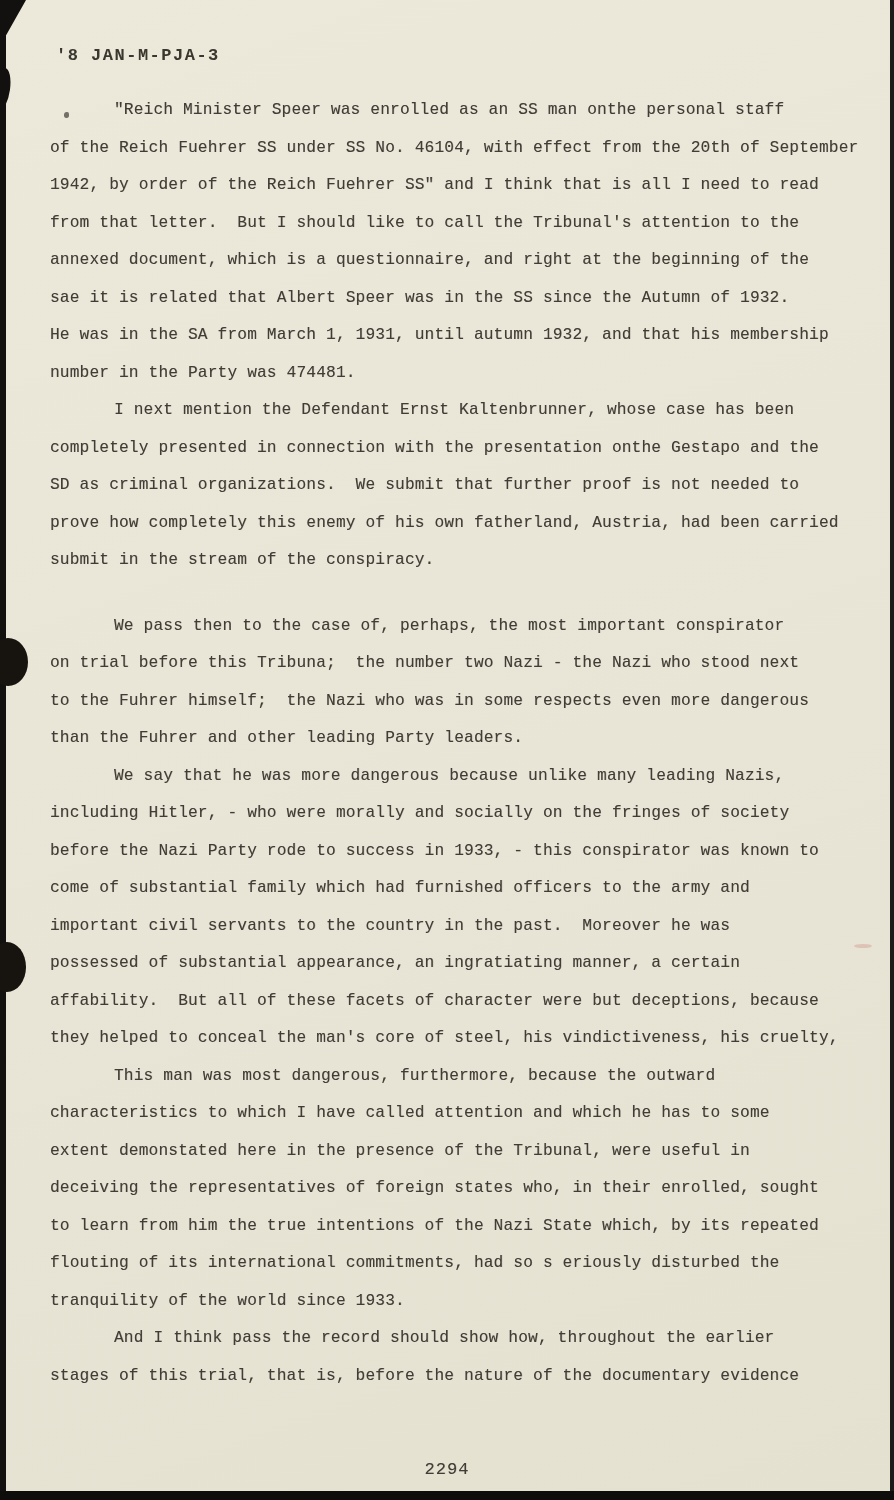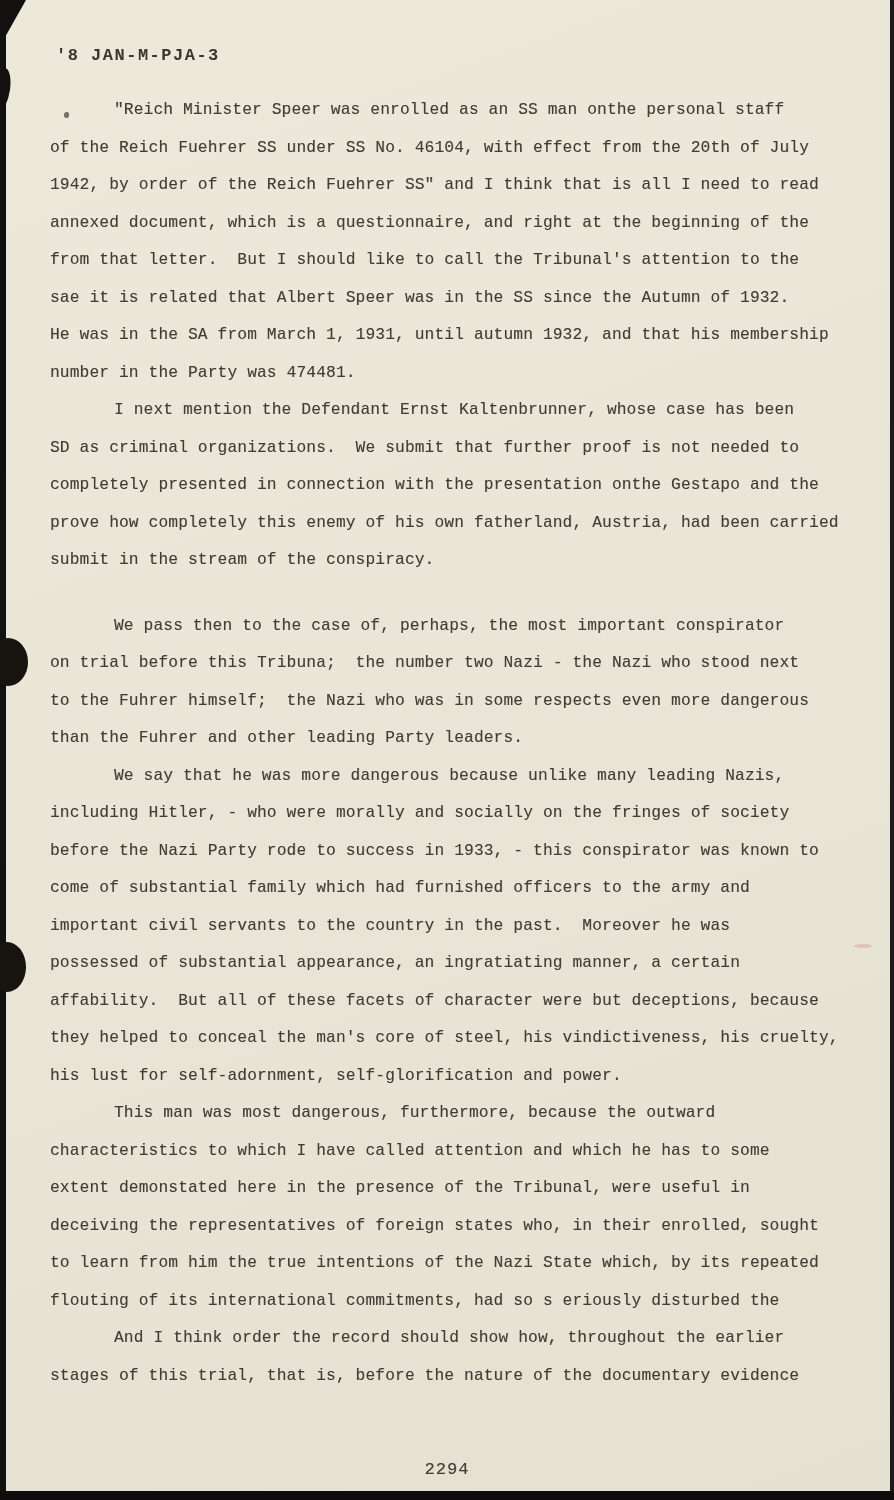--- a/index.html
+++ b/index.html
@@ -73,49 +73,49 @@
   <div class="notch"></div>
   <div class="blob blob-1"></div>
   <div class="blob blob-2"></div>
   <div class="ink-speck"></div>
   <div class="smudge"></div>
 
   <div class="header">'8 JAN-M-PJA-3</div>
 
   <div class="body-text" id="text-body">
       <div class="line indent">"Reich Minister Speer was enrolled as an SS man onthe personal staff</div>
-      <div class="line">of the Reich Fuehrer SS under SS No. 46104, with effect from the 20th of July</div>
+      <div class="line">of the Reich Fuehrer SS under SS No. 46104, with effect from the 20th of September</div>
       <div class="line">1942, by order of the Reich Fuehrer SS" and I think that is all I need to read</div>
+      <div class="line">from that letter.  But I should like to call the Tribunal's attention to the</div>
       <div class="line">annexed document, which is a questionnaire, and right at the beginning of the</div>
-      <div class="line">from that letter.  But I should like to call the Tribunal's attention to the</div>
       <div class="line">sae it is related that Albert Speer was in the SS since the Autumn of 1932.</div>
       <div class="line">He was in the SA from March 1, 1931, until autumn 1932, and that his membership</div>
       <div class="line">number in the Party was 474481.</div>
       <div class="line indent">I next mention the Defendant Ernst Kaltenbrunner, whose case has been</div>
+      <div class="line">completely presented in connection with the presentation onthe Gestapo and the</div>
       <div class="line">SD as criminal organizations.  We submit that further proof is not needed to</div>
-      <div class="line">completely presented in connection with the presentation onthe Gestapo and the</div>
       <div class="line">prove how completely this enemy of his own fatherland, Austria, had been carried</div>
       <div class="line">submit in the stream of the conspiracy.</div>
       <div class="line indent gap">We pass then to the case of, perhaps, the most important conspirator</div>
       <div class="line">on trial before this Tribuna;  the number two Nazi - the Nazi who stood next</div>
       <div class="line">to the Fuhrer himself;  the Nazi who was in some respects even more dangerous</div>
       <div class="line">than the Fuhrer and other leading Party leaders.</div>
       <div class="line indent">We say that he was more dangerous because unlike many leading Nazis,</div>
       <div class="line">including Hitler, - who were morally and socially on the fringes of society</div>
       <div class="line">before the Nazi Party rode to success in 1933, - this conspirator was known to</div>
       <div class="line">come of substantial family which had furnished officers to the army and</div>
       <div class="line">important civil servants to the country in the past.  Moreover he was</div>
       <div class="line">possessed of substantial appearance, an ingratiating manner, a certain</div>
       <div class="line">affability.  But all of these facets of character were but deceptions, because</div>
       <div class="line">they helped to conceal the man's core of steel, his vindictiveness, his cruelty,</div>
-      <div class="line">his lust for self-adornment, self-glorification and power.</div>
       <div class="line indent">This man was most dangerous, furthermore, because the outward</div>
       <div class="line">characteristics to which I have called attention and which he has to some</div>
       <div class="line">extent demonstated here in the presence of the Tribunal, were useful in</div>
       <div class="line">deceiving the representatives of foreign states who, in their enrolled, sought</div>
       <div class="line">to learn from him the true intentions of the Nazi State which, by its repeated</div>
       <div class="line">flouting of its international commitments, had so s eriously disturbed the</div>
-      <div class="line indent">And I think order the record should show how, throughout the earlier</div>
+      <div class="line">tranquility of the world since 1933.</div>
+      <div class="line indent">And I think pass the record should show how, throughout the earlier</div>
       <div class="line">stages of this trial, that is, before the nature of the documentary evidence</div>
     </div>
 
   <div class="page-number">2294</div>
 </div>
 
 </body></html>

